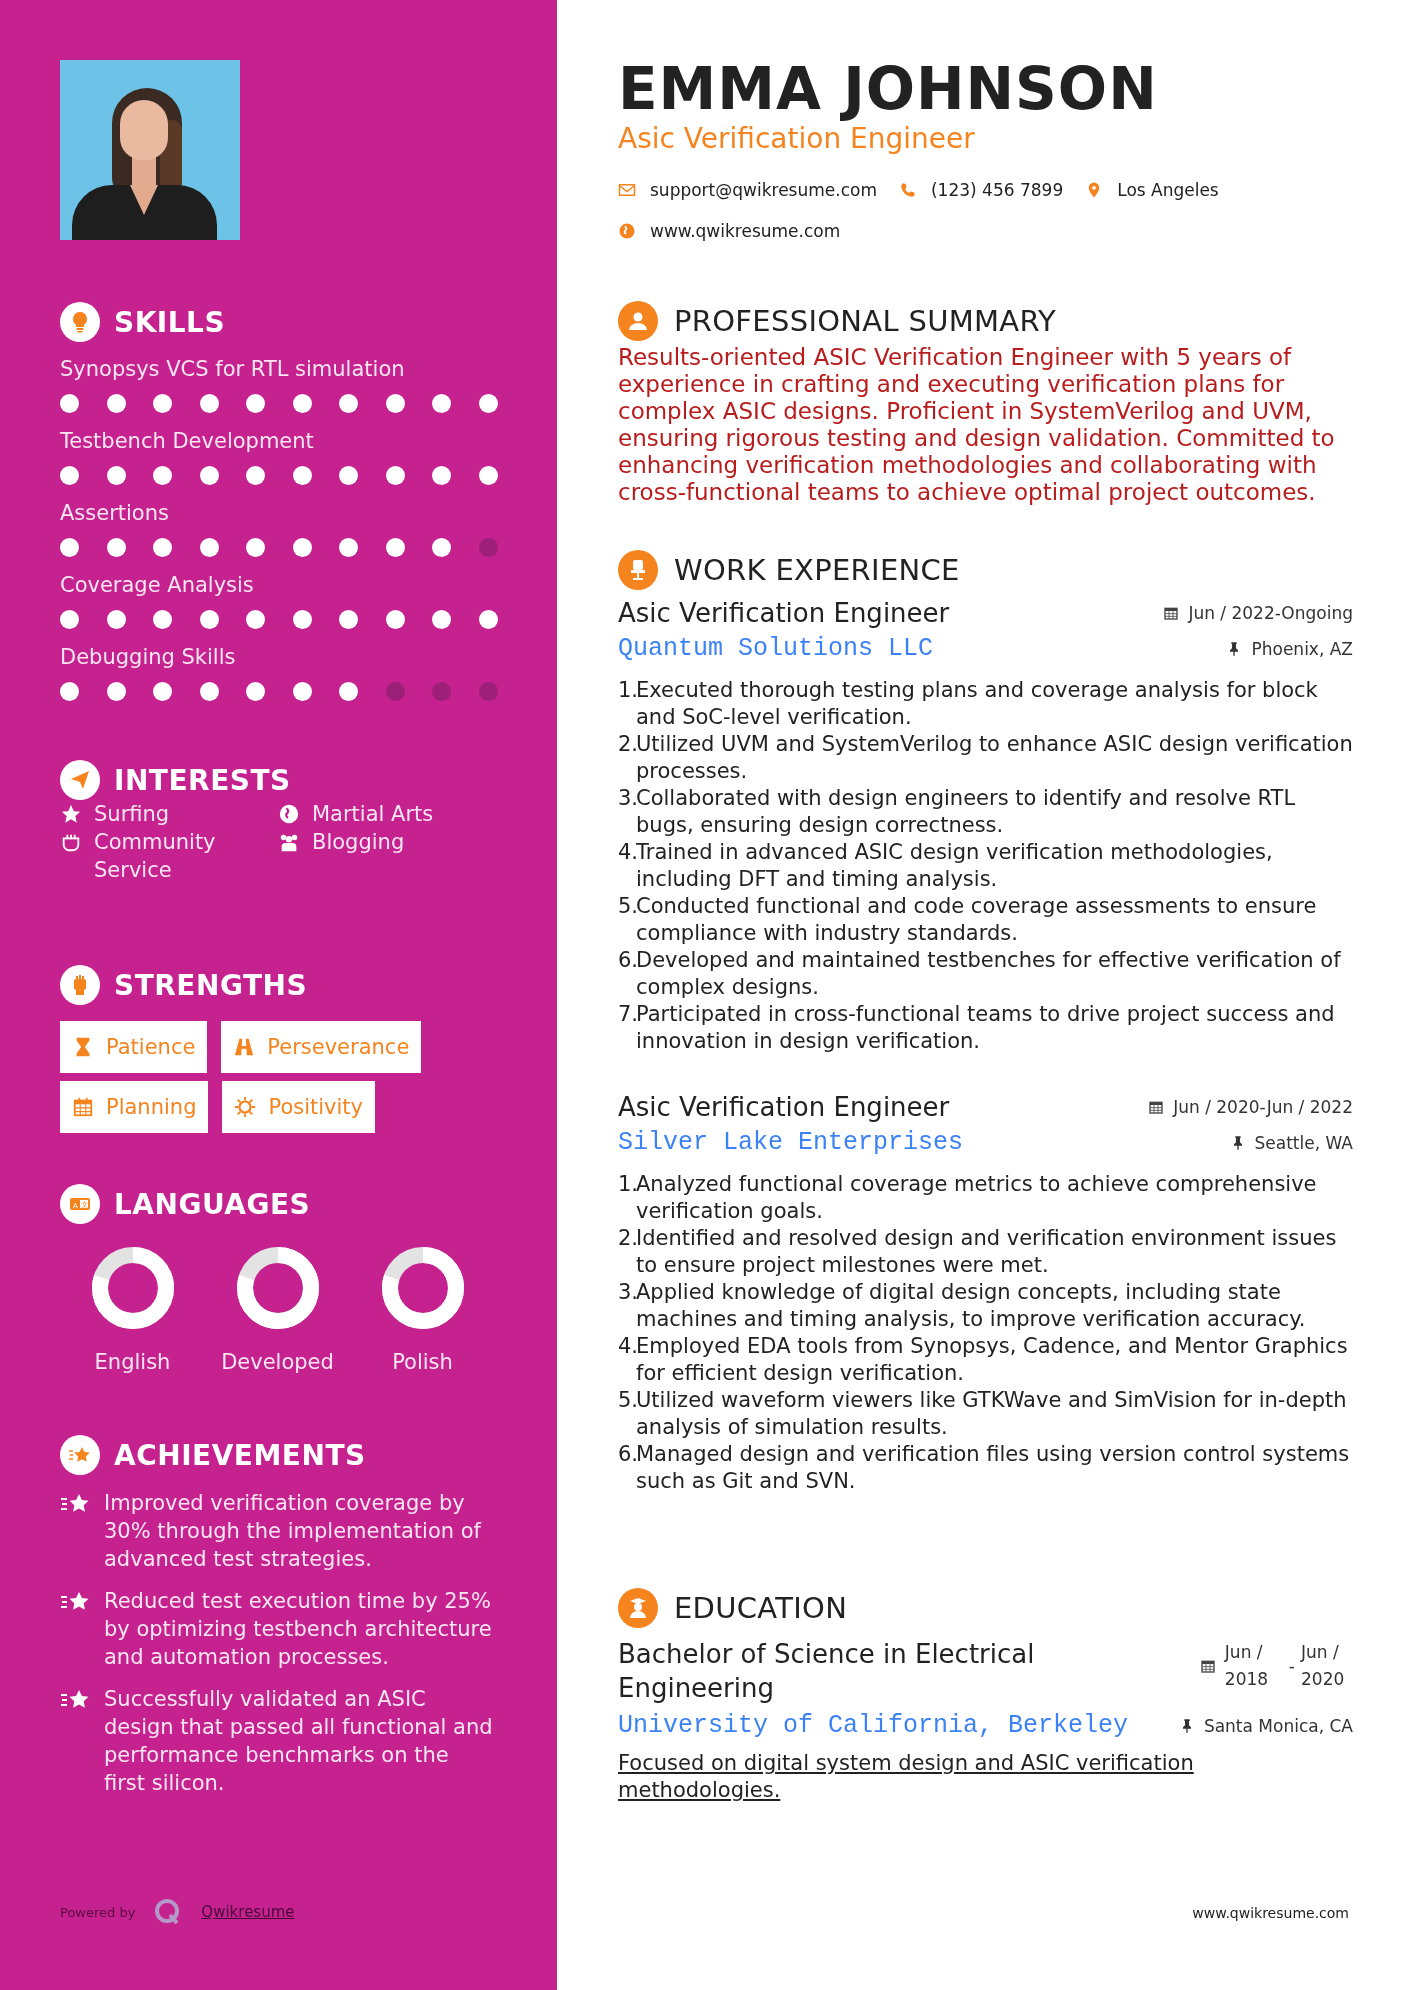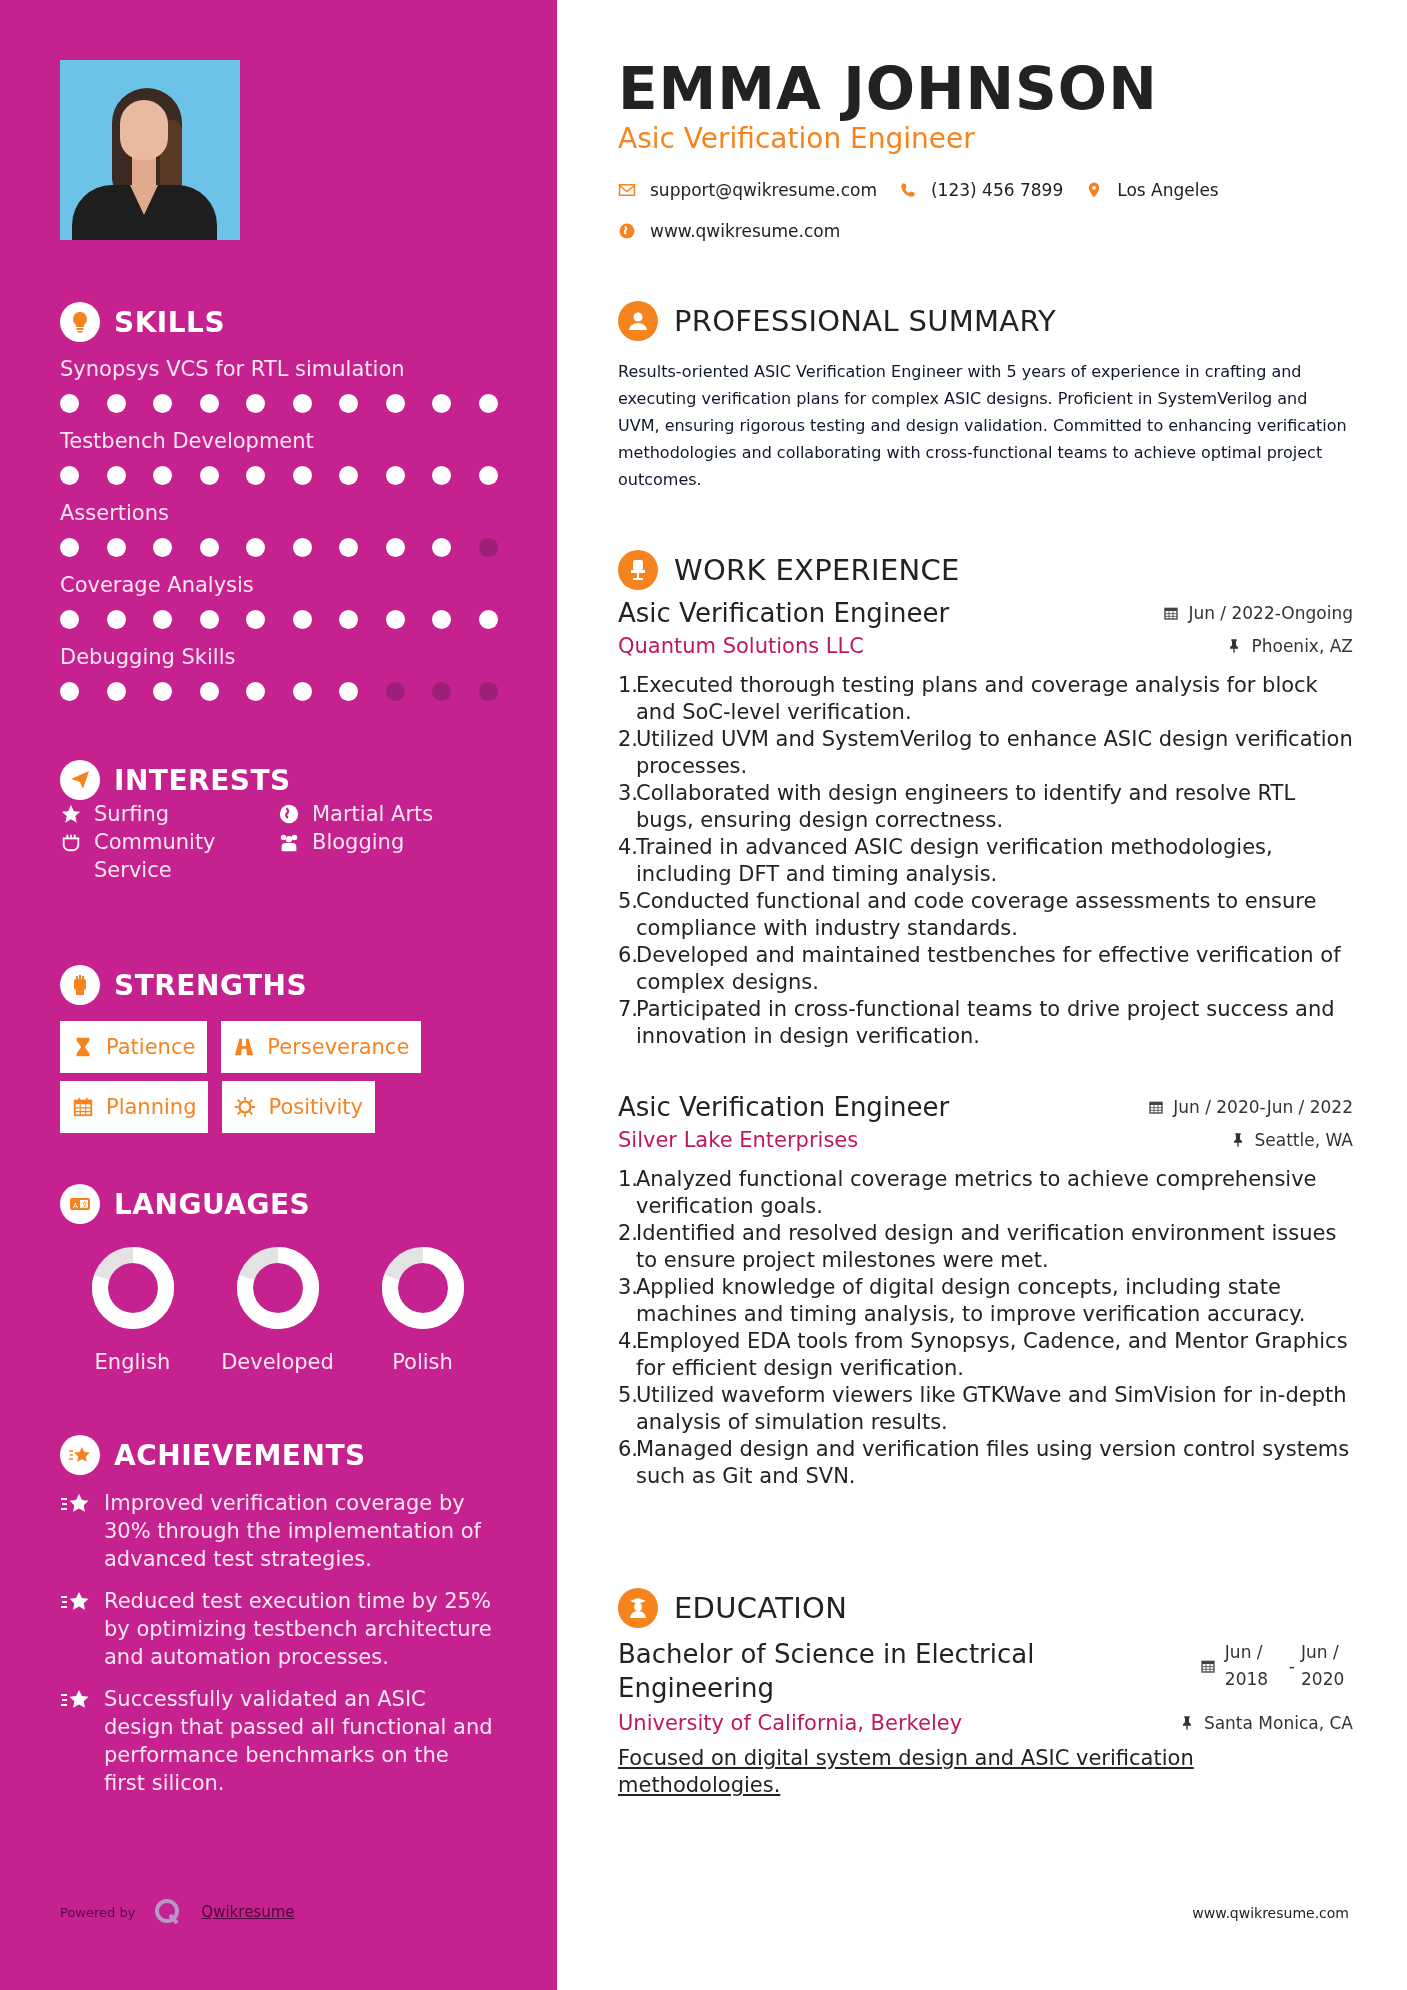--- a/index.html
+++ b/index.html
@@ -58,26 +58,26 @@
   .contact { position: absolute; left: 61px; display: flex; align-items: center; font-size: 17px; color: #222; }
   .contact .ci { width: 18px; height: 18px; margin-right: 14px; display: flex; align-items: center; }
   .contact .ci svg { width: 18px; height: 18px; }
   .contact .cv { margin-right: 22px; }
 
   .m-head { position: absolute; left: 61px; display: flex; align-items: center; height: 44px; }
   .m-head .mic { width: 40px; height: 40px; border-radius: 50%; background: #F5841F; display: flex; align-items: center; justify-content: center; }
   .m-head .mic svg { width: 24px; height: 24px; }
   .m-head .mt { margin-left: 16px; font-size: 29px; font-weight: 500; color: #222; letter-spacing: 0.3px; }
 
-  .summary { position: absolute; left: 61px; top: 358px; width: 735px; font-size: 16px; line-height: 27px; color: #0f172a; }
+  .summary { position: absolute; left: 61px; top: 344px; width: 735px; font-size: 23px; line-height: 27px; color: #b91c1c; }
 
   .job { position: absolute; left: 61px; width: 735px; }
   .job-row { display: flex; justify-content: space-between; align-items: center; }
   .job-title { font-size: 26px; color: #222; }
-  .job-company { font-size: 21px; color: #be185d; }
+  .job-company { font-size: 25px; color: #3b82f6; font-family: Liberation Mono, monospace; }
   .job-meta { display: flex; align-items: center; font-size: 17px; color: #333; }
   .job-meta svg { width: 16px; height: 16px; margin-right: 9px; }
   .job-list { margin-top: 14px; list-style: none; }
   .job-list li { display: flex; font-size: 21px; line-height: 27px; color: #222; }
   .job-list .num { width: 18px; flex: none; }
 
   .footer-url { position: absolute; right: 58px; top: 1905px; font-size: 14px; color: #222; }
 </style>
 </head>
 <body>

